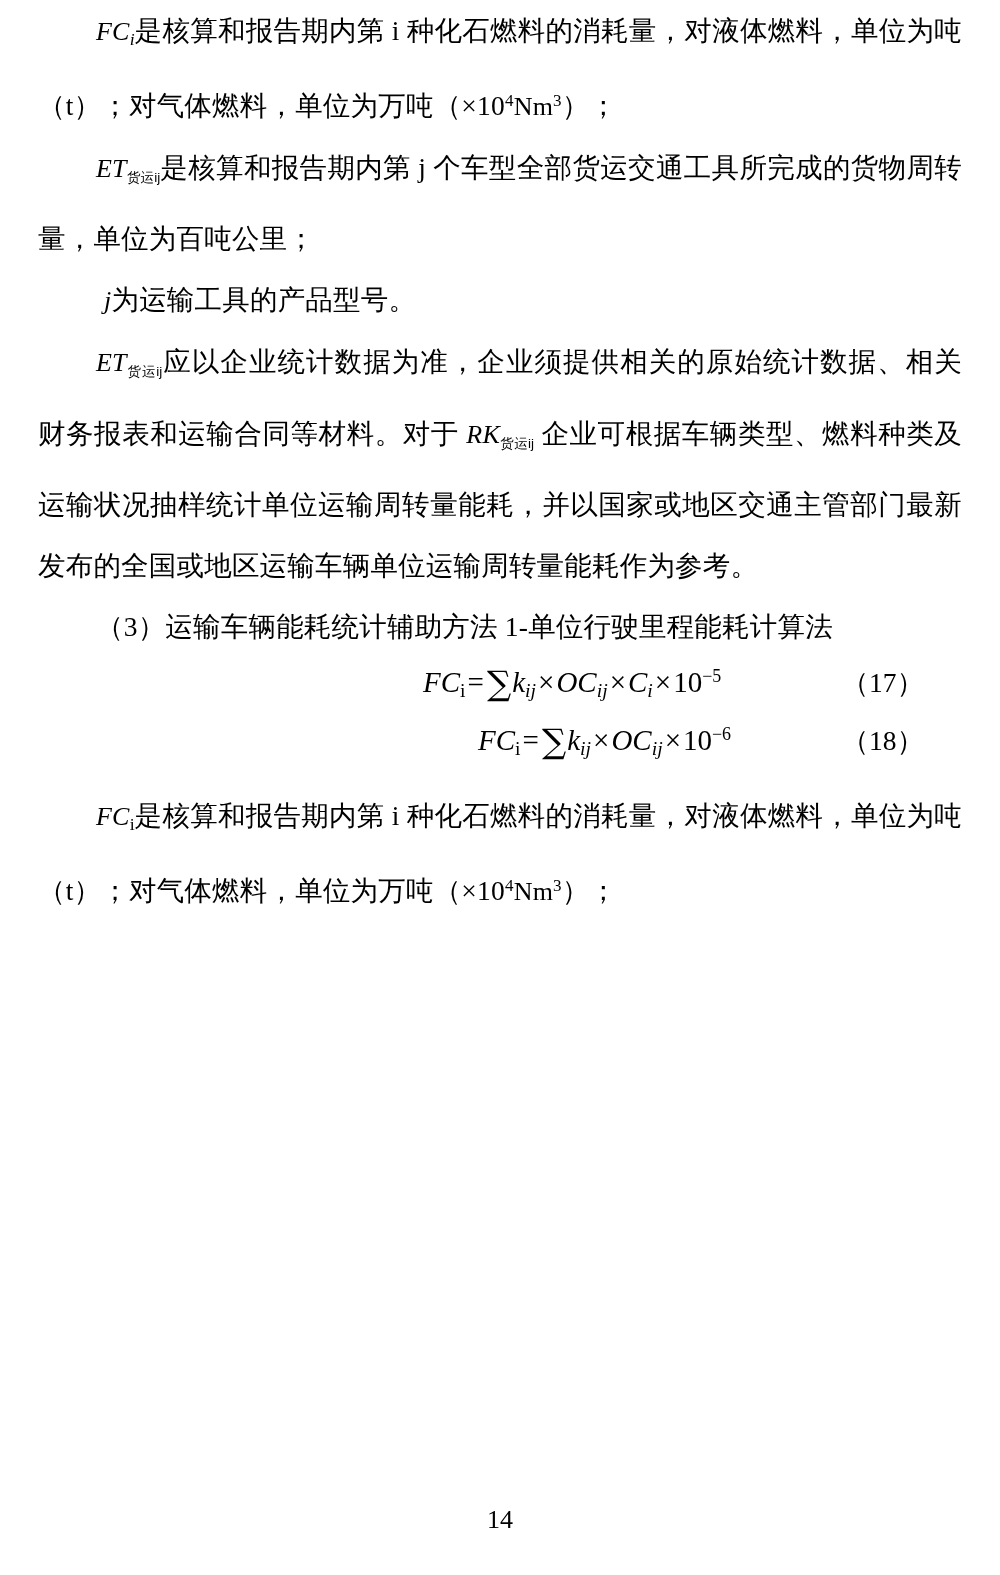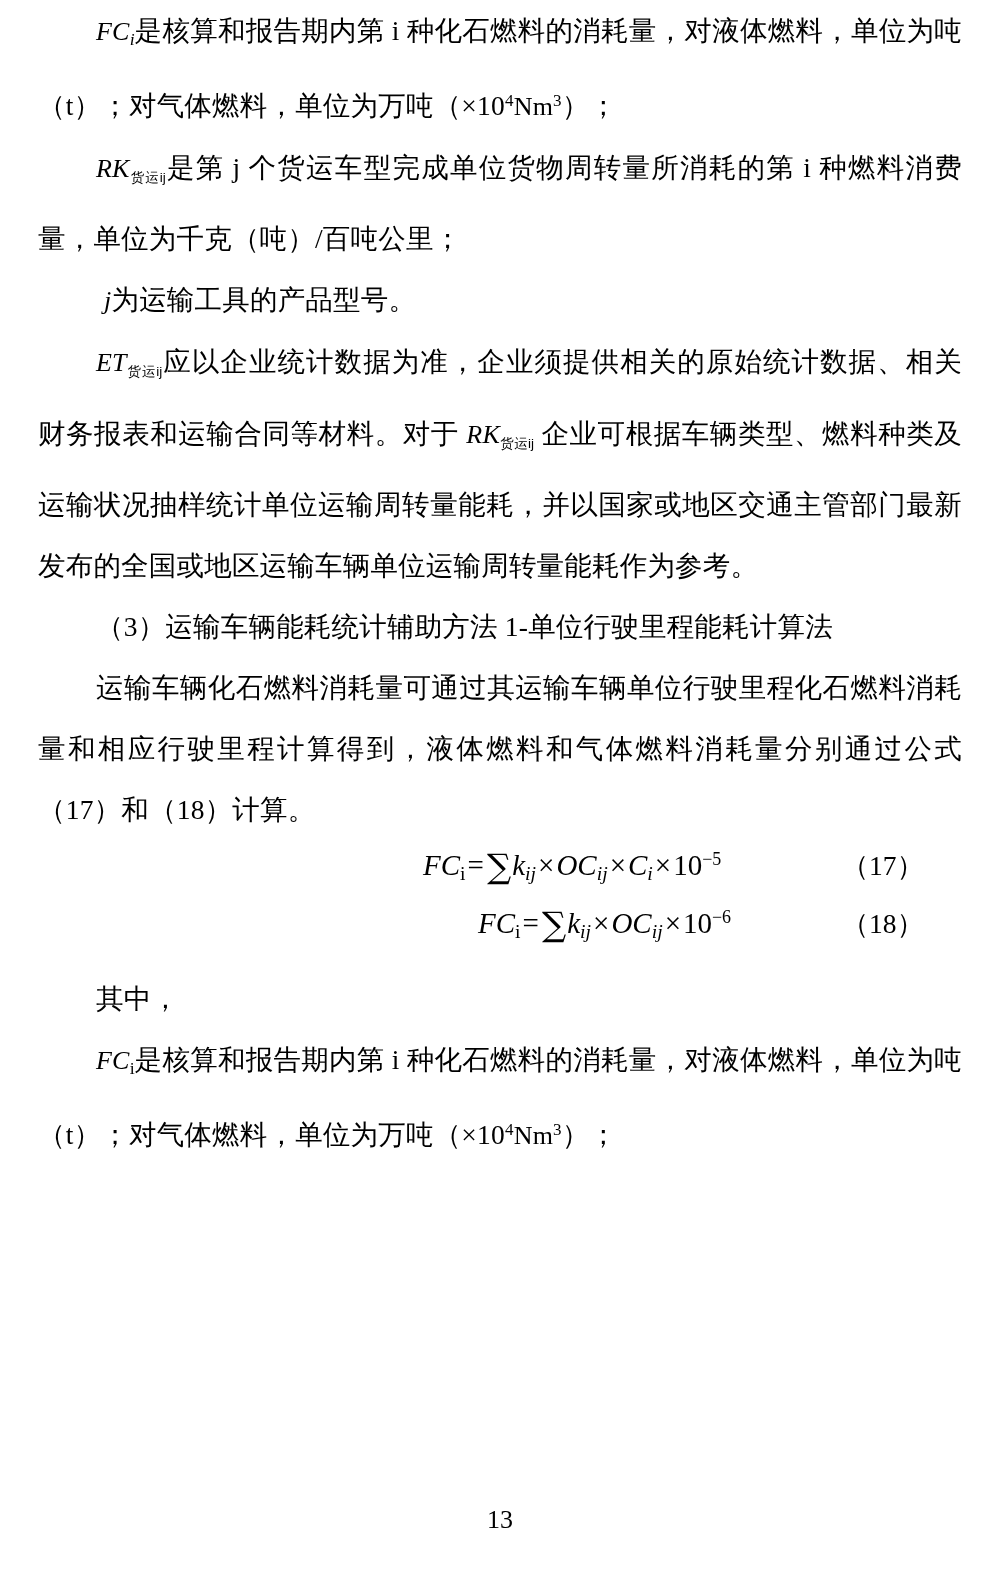--- a/index.html
+++ b/index.html
@@ -130,45 +130,43 @@
 
   .spacer-sm { height: 6px; }
 </style>
 </head>
 <body>
 
 <div class="page">
 
   <p class="body-text para indent2"><span class="mi"><span>FC</span><sub class="sub-it">i</sub></span><span>是核算和报告期内第 i 种化石燃料的消耗量，对液体燃料，单位为吨（t）；对气体燃料，单位为万吨（×10</span><sup class="sup-n">4</sup><span class="mi-up">Nm</span><sup class="sup-n">3</sup><span>）；</span></p>
 
+  <p class="body-text para indent2"><span class="mi"><span>ET</span><sub class="sub-cn">货运ij</sub></span><span>是核算和报告期内第 j 个车型全部货运交通工具所完成的货物周转量，单位为百吨公里；</span></p>
 
-  <p class="body-text para indent2"><span class="mi"><span>RK</span><sub class="sub-cn">货运ij</sub></span><span>是第 j 个货运车型完成单位货物周转量所消耗的第 i 种燃料消费量，单位为千克（吨）/百吨公里；</span></p>
 
 
   <p class="body-text para indent2b"><span class="mi">j</span><span>为运输工具的产品型号。</span></p>
 
   <p class="body-text para indent2"><span class="mi"><span>ET</span><sub class="sub-cn">货运ij</sub></span><span>应以企业统计数据为准，企业须提供相关的原始统计数据、相关财务报表和运输合同等材料。对于 </span><span class="mi"><span>RK</span><sub class="sub-cn">货运ij</sub></span><span> 企业可根据车辆类型、燃料种类及运输状况抽样统计单位运输周转量能耗，并以国家或地区交通主管部门最新发布的全国或地区运输车辆单位运输周转量能耗作为参考。</span></p>
 
   <p class="body-text para indent2">（3）运输车辆能耗统计辅助方法 1-单位行驶里程能耗计算法</p>
 
-  <p class="body-text para indent2">运输车辆化石燃料消耗量可通过其运输车辆单位行驶里程化石燃料消耗量和相应行驶里程计算得到，液体燃料和气体燃料消耗量分别通过公式（17）和（18）计算。</p>
 
   <div class="spacer-sm"></div>
 
   <div class="eq-row">
     <span class="eq-body" style="left: 385px;"><span class="eq-it">FC</span><sub class="sub-up">i</sub><span class="op">=</span><span class="sigma">∑</span><span class="eq-it">k</span><sub class="sub-it">ij</sub><span class="op">×</span><span class="eq-it">OC</span><sub class="sub-it">ij</sub><span class="op">×</span><span class="eq-it">C</span><sub class="sub-it">i</sub><span class="op">×</span><span>10</span><sup class="sup-n">−5</sup></span>
     <span class="eq-num">（17）</span>
   </div>
 
   <div class="eq-row">
     <span class="eq-body" style="left: 440px;"><span class="eq-it">FC</span><sub class="sub-up">i</sub><span class="op">=</span><span class="sigma">∑</span><span class="eq-it">k</span><sub class="sub-it">ij</sub><span class="op">×</span><span class="eq-it">OC</span><sub class="sub-it">ij</sub><span class="op">×</span><span>10</span><sup class="sup-n">−6</sup></span>
     <span class="eq-num">（18）</span>
   </div>
 
   <div class="spacer-sm"></div>
 
-  <p class="body-text para indent2">其中，</p>
 
   <p class="body-text para indent2"><span class="mi"><span>FC</span><sub class="sub-up">i</sub></span><span>是核算和报告期内第 i 种化石燃料的消耗量，对液体燃料，单位为吨（t）；对气体燃料，单位为万吨（×10</span><sup class="sup-n">4</sup><span class="mi-up">Nm</span><sup class="sup-n">3</sup><span>）；</span></p>
 
-  <div class="pagenum">13</div>
+  <div class="pagenum">14</div>
 
 </div>
 
 </body></html>

